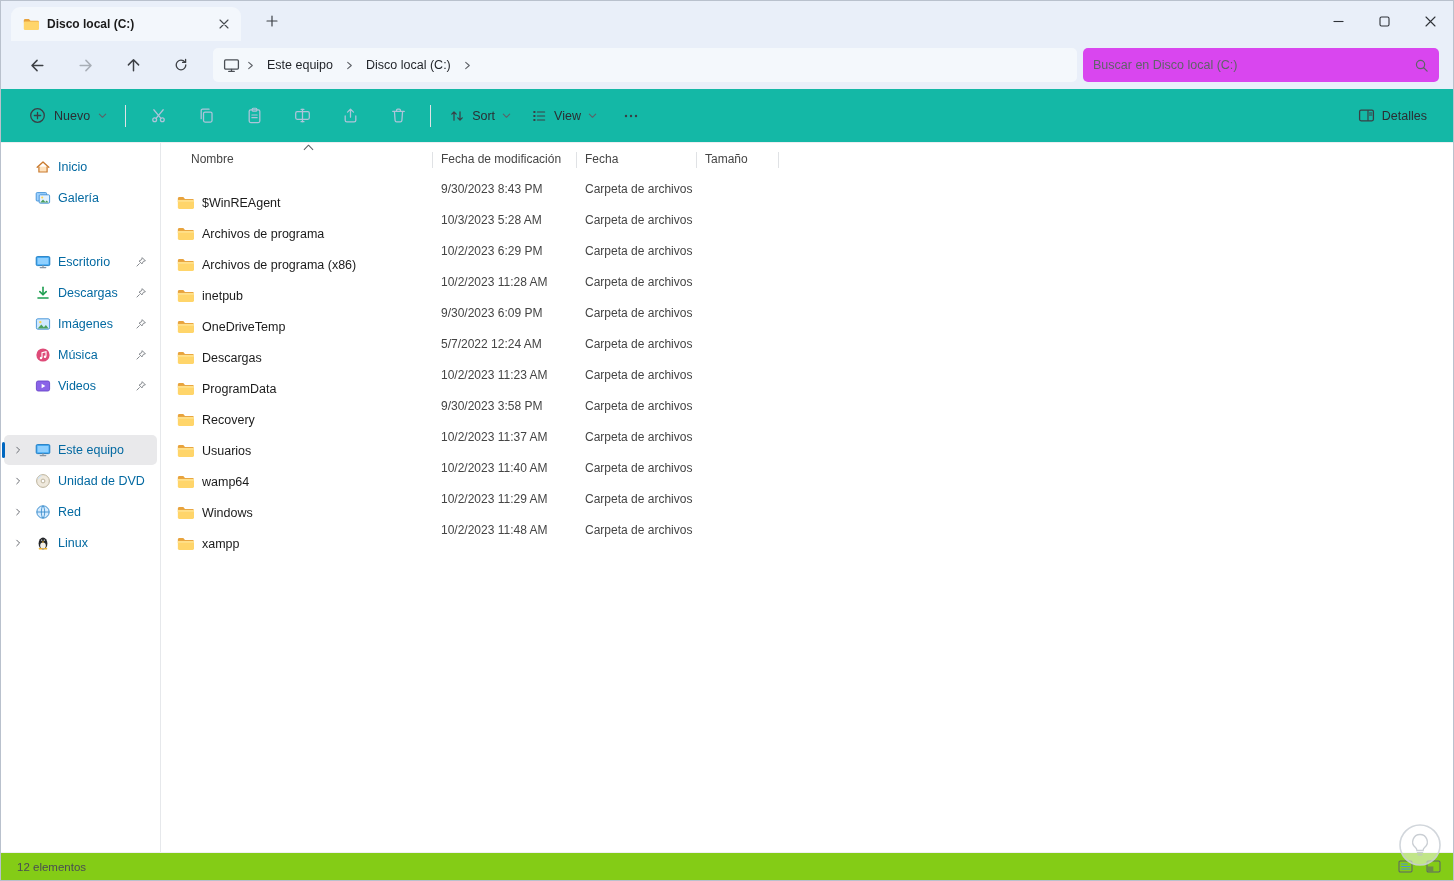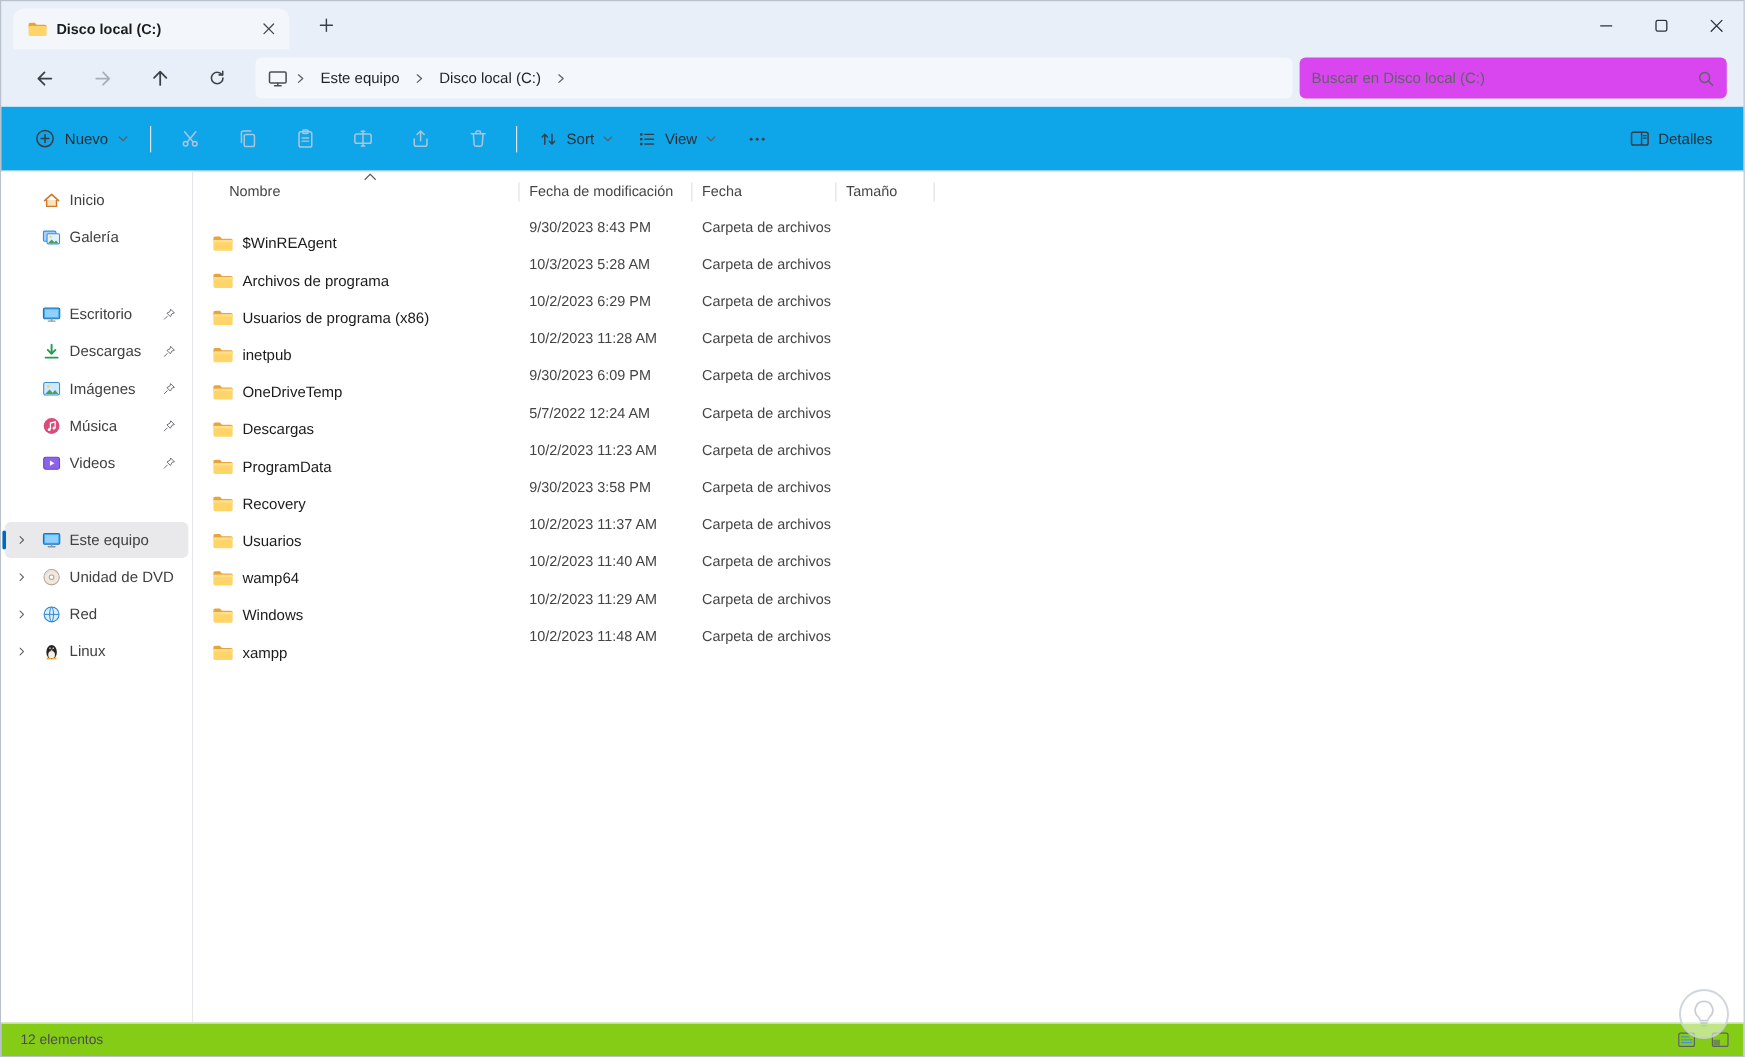--- a/index.html
+++ b/index.html
@@ -22,39 +22,39 @@
   .nav-btn.disabled { color:#a8aeb6; }
   .breadcrumb { flex:1; height:34px; background:#f4f8fc; border-radius:5px; margin:0 6px 0 8px; display:flex; align-items:center; padding:0 10px; gap:6px; font-size:12.5px; color:#1f2227; }
   .crumb { padding:3px 6px; border-radius:4px; }
   .crumb-chev { color:#5d6066; display:flex; }
   .search { width:356px; height:34px; background:#d946ef; border-radius:5px; display:flex; align-items:center; padding:0 10px; }
   .search input { border:none; outline:none; background:transparent; flex:1; font-size:12.5px; color:#1b1b1b; font-family:"Liberation Sans","DejaVu Sans",sans-serif; }
   .search input::placeholder { color:#5f6368; opacity:1; }
   .search .mag { color:#5f6368; display:flex; }
 
   
-  .toolbar { height:54px; background:#0ea5e9; border-bottom:1px solid #eceef1; display:flex; align-items:center; padding:0 16px 0 18px; }
+  .toolbar { height:54px; background:#14b8a6; border-bottom:1px solid #eceef1; display:flex; align-items:center; padding:0 16px 0 18px; }
   .tb-new { display:flex; align-items:center; gap:8px; padding:8px 10px; border-radius:5px; color:#2b2e33; }
   .tb-btn { width:38px; height:36px; margin:0 5px; display:flex; align-items:center; justify-content:center; border-radius:5px; }
   .tb-btn.disabled { color:#aec4da; }
   .tb-btn.enabled { color:#3d4045; }
   .tb-labelbtn { display:flex; align-items:center; gap:7px; padding:8px 10px; border-radius:5px; color:#2b2e33; }
   .tb-divider { width:1px; height:22px; background:#dfe2e6; margin:0 8px; }
   .tb-right { margin-left:auto; display:flex; align-items:center; }
   .caret { display:flex; color:#5d6066; }
 
   
   .app-body { position:absolute; top:142px; left:0; right:0; bottom:28px; display:flex; background:#ffffff; }
 
   
   .sidebar { width:160px; border-right:1px solid #e6e8eb; padding-top:8px; background:#ffffff; flex:none; }
   .side-item { height:30px; margin:1px 3px; border-radius:5px; display:flex; align-items:center; gap:6px; padding:0 8px 0 4px; position:relative; }
   .side-item .chev { width:20px; display:flex; justify-content:center; color:#5d6066; }
   .side-item .sicon { width:18px; height:18px; display:flex; align-items:center; justify-content:center; }
-  .side-item .slabel { flex:1; font-size:12.5px; color:#404040; white-space:nowrap; overflow:hidden; }
+  .side-item .slabel { flex:1; font-size:12.5px; color:#0369a1; white-space:nowrap; overflow:hidden; }
   .side-item .pin { width:14px; display:flex; color:#6b7076; }
   .side-item.selected { background:#e9e9eb; }
   .side-item.selected::before { content:""; position:absolute; left:-2px; top:7px; width:3px; height:16px; border-radius:2px; background:#0067c0; }
   .side-gap { height:32px; }
 
   
   .content { flex:1; position:relative; overflow:hidden; }
   .sort-caret { position:absolute; left:142px; top:1px; color:#5d6066; }
   .col-headers { display:flex; height:30px; align-items:flex-end; padding-left:16px; color:#454545; font-size:12px; position:relative; }
   .col { position:relative; padding:0 8px 7px 8px; white-space:nowrap; }
@@ -535,21 +535,21 @@
 
   <div class="row">
     <div class="cell name">
       <span class="folder-ic">
         <svg width="17" height="14" viewBox="0 0 20 16">
                   <path d="M1 2.8C1 1.8 1.8 1 2.8 1h4.6l2 2.2h8.8c1 0 1.8.8 1.8 1.8v.8H1z" fill="#e8a33d"></path>
                   <rect x="1" y="4.4" width="19" height="10.6" rx="1.6" fill="#ffd56a"></rect>
                   <rect x="1" y="4.4" width="19" height="2.2" fill="#ffe08a"></rect>
                 </svg>
       </span>
-      <span class="nm">Usuarios de programa (x86)</span>
+      <span class="nm">Archivos de programa (x86)</span>
     </div>
     <div class="cell date">10/2/2023 6:29 PM</div>
     <div class="cell type">Carpeta de archivos</div>
     <div class="cell size"></div>
   </div>
 
   <div class="row">
     <div class="cell name">
       <span class="folder-ic">
         <svg width="17" height="14" viewBox="0 0 20 16">

